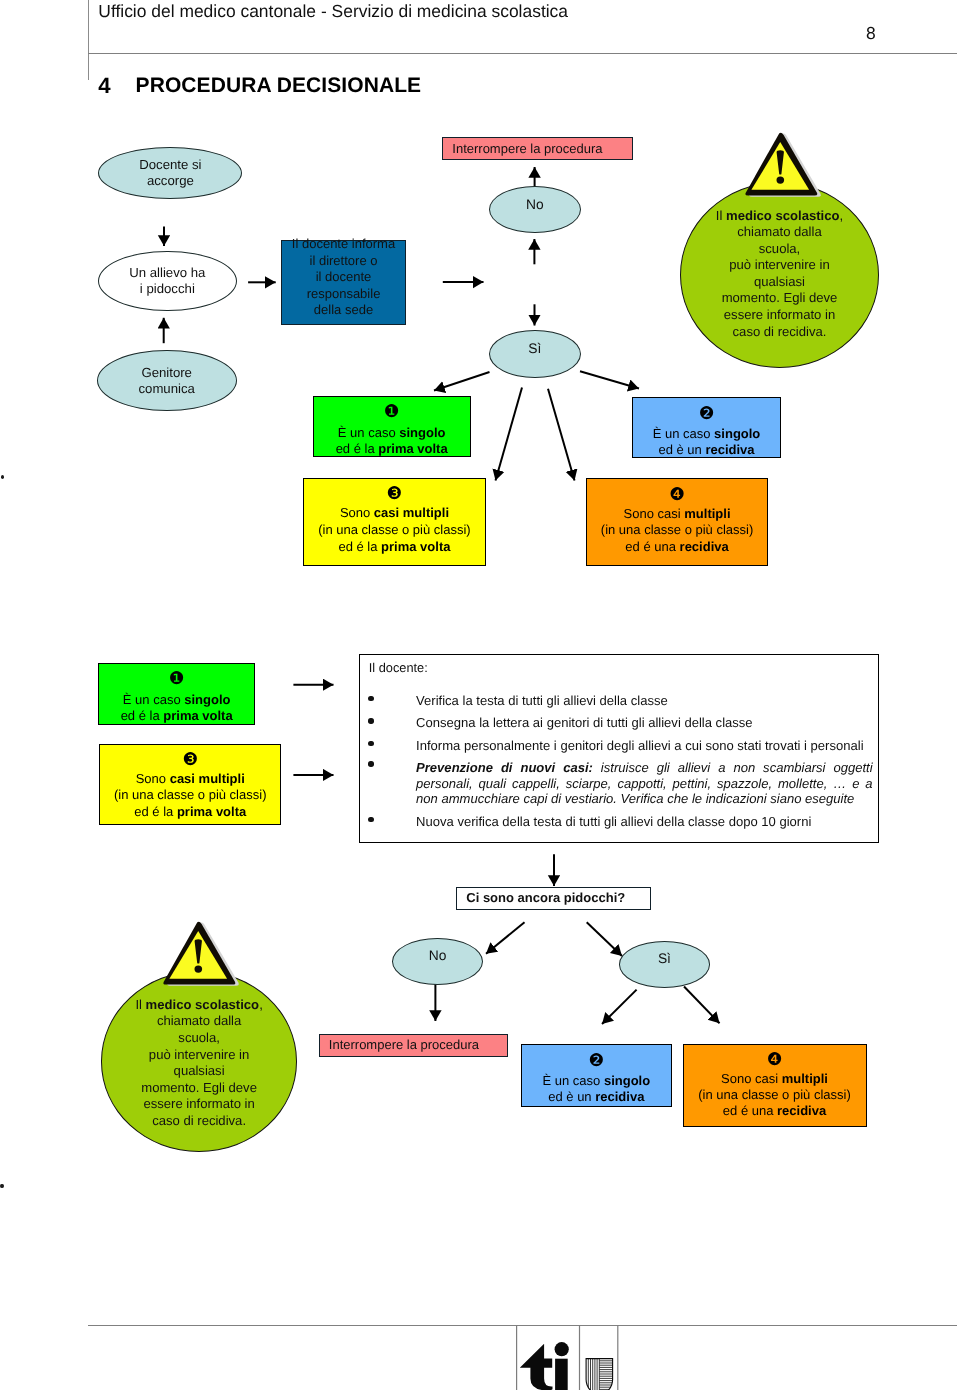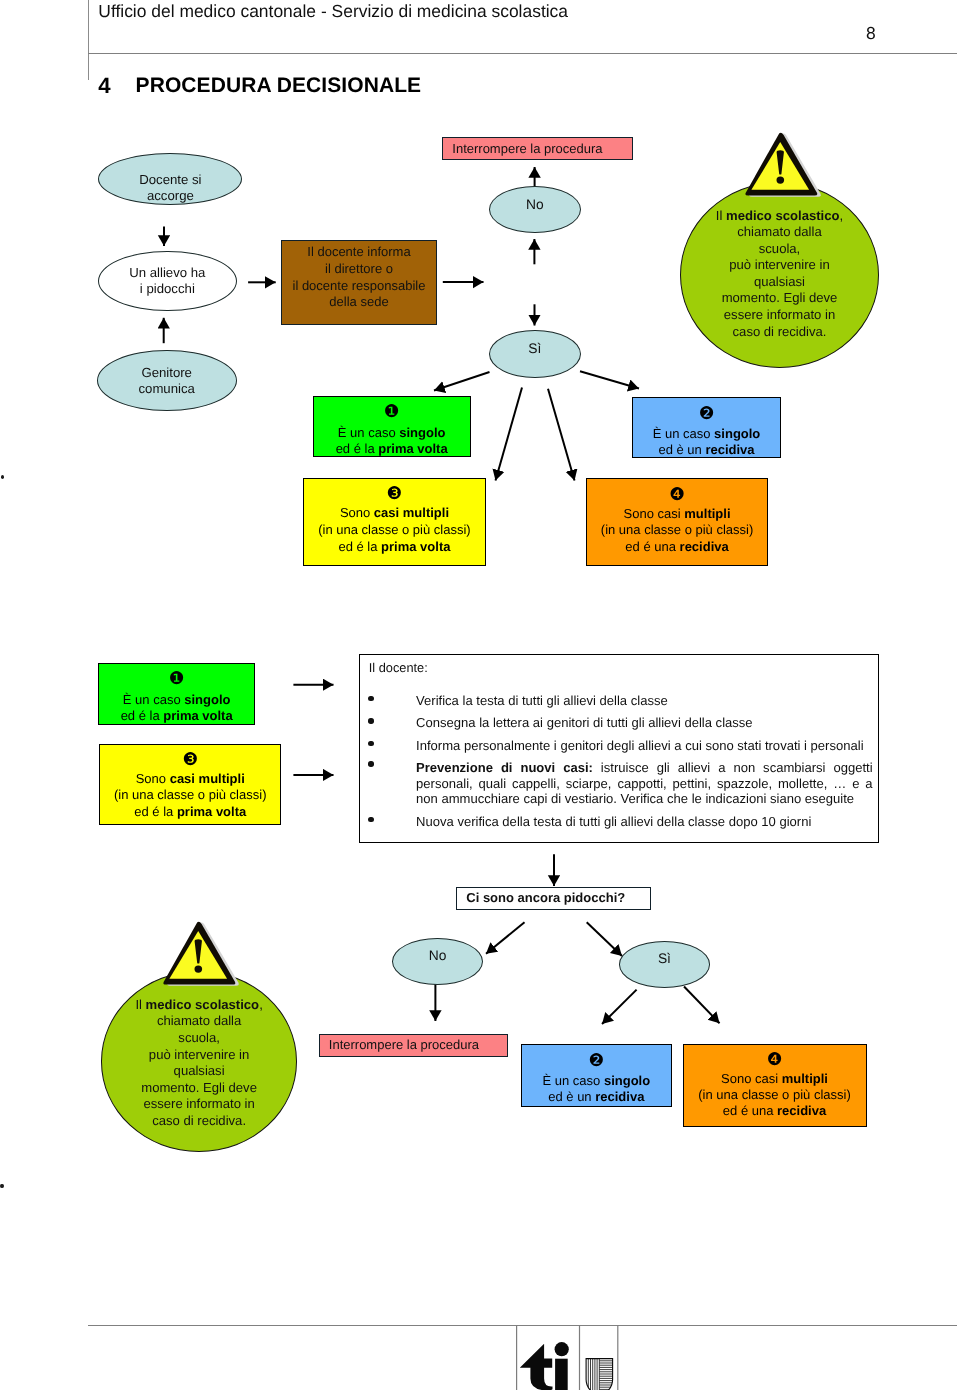--- a/index.html
+++ b/index.html
@@ -43,36 +43,36 @@
           box-sizing:border-box;text-align:center;font-size:13.1px;line-height:16.6px;color:#111;}
 
   
   #tbox{position:absolute;border:1.4px solid #000;box-sizing:border-box;background:#fff;}
   #tbox .intro{position:absolute;left:8.8px;top:5px;font-size:12.8px;line-height:15px;color:#111;}
   #tbox ul{margin:0;padding:0;list-style:none;position:absolute;left:8.7px;top:34.6px;width:504px;}
   #tbox li{position:relative;padding-left:47.5px;font-size:13.05px;line-height:22.5px;color:#111;
            text-align:justify;}
   #tbox li:before{content:"";position:absolute;left:-0.4px;top:6.2px;width:5.4px;height:5.4px;border-radius:50%;background:#111;}
   #tbox li b{font-weight:bold;}
-  #tbox li.multi{line-height:15.2px;padding-top:3.3px;padding-bottom:4.6px;}
+  #tbox li.multi{line-height:15.2px;padding-top:3.3px;padding-bottom:4.6px;font-style:italic;}
   #tbox li.multi:before{top:4.2px;}
 
   .speck{background:#1c1c1c;border-radius:45%;}
   #sp1{left:0.6px;top:474.6px;width:3.4px;height:4px;}
   #sp2{left:0px;top:1183.8px;width:3.6px;height:4.2px;}
 
   
   #ftr-rule{left:88px;top:1324.8px;width:869px;height:1px;background:#808080;}
   #ftr-logo{left:510px;top:1320px;}
 
   
-  #e-docente{left:98.3px;top:153px;width:144.2px;height:52.2px;background:#bee0e1;align-items:flex-end;}
+  #e-docente{left:98.3px;top:147px;width:144.2px;height:52.2px;background:#bee0e1;}
   #e-allievo{left:98px;top:251px;width:138.7px;height:60.3px;background:#fff;}
   #e-genitore{left:96.7px;top:350px;width:140px;height:61.3px;background:#bee0e1;}
-  #b-informa{left:281px;top:239.5px;width:156px;height:85px;background:#a16207;}
+  #b-informa{left:281px;top:239.5px;width:125px;height:85px;background:#0369a1;}
   #b-informa span{position:relative;top:-4.5px;}
   #b-interrompere1{left:442.3px;top:137.3px;width:190.3px;height:23.2px;background:#fc8184;
                    justify-content:flex-start;padding-left:9px;border-width:1.5px;}
   #e-no1{left:489px;top:186.3px;width:91.7px;height:46.8px;background:#bee0e1;font-size:13.8px;}
   #e-no1 span{position:relative;top:-4.5px;}
   #b-bambino{left:481.6px;top:264.4px;width:182.8px;height:39.2px;background:#bee0e1;
              display:block;padding:0;text-align:justify;font-weight:bold;font-size:13.4px;line-height:15.6px;}
   #b-bambino span{display:block;padding:3.2px 7.3px 0 7.3px;}
   #e-si1{left:488.8px;top:330.2px;width:91.9px;height:48.1px;background:#bee0e1;font-size:13.8px;}
   #e-si1 span{position:relative;top:-5px;}

